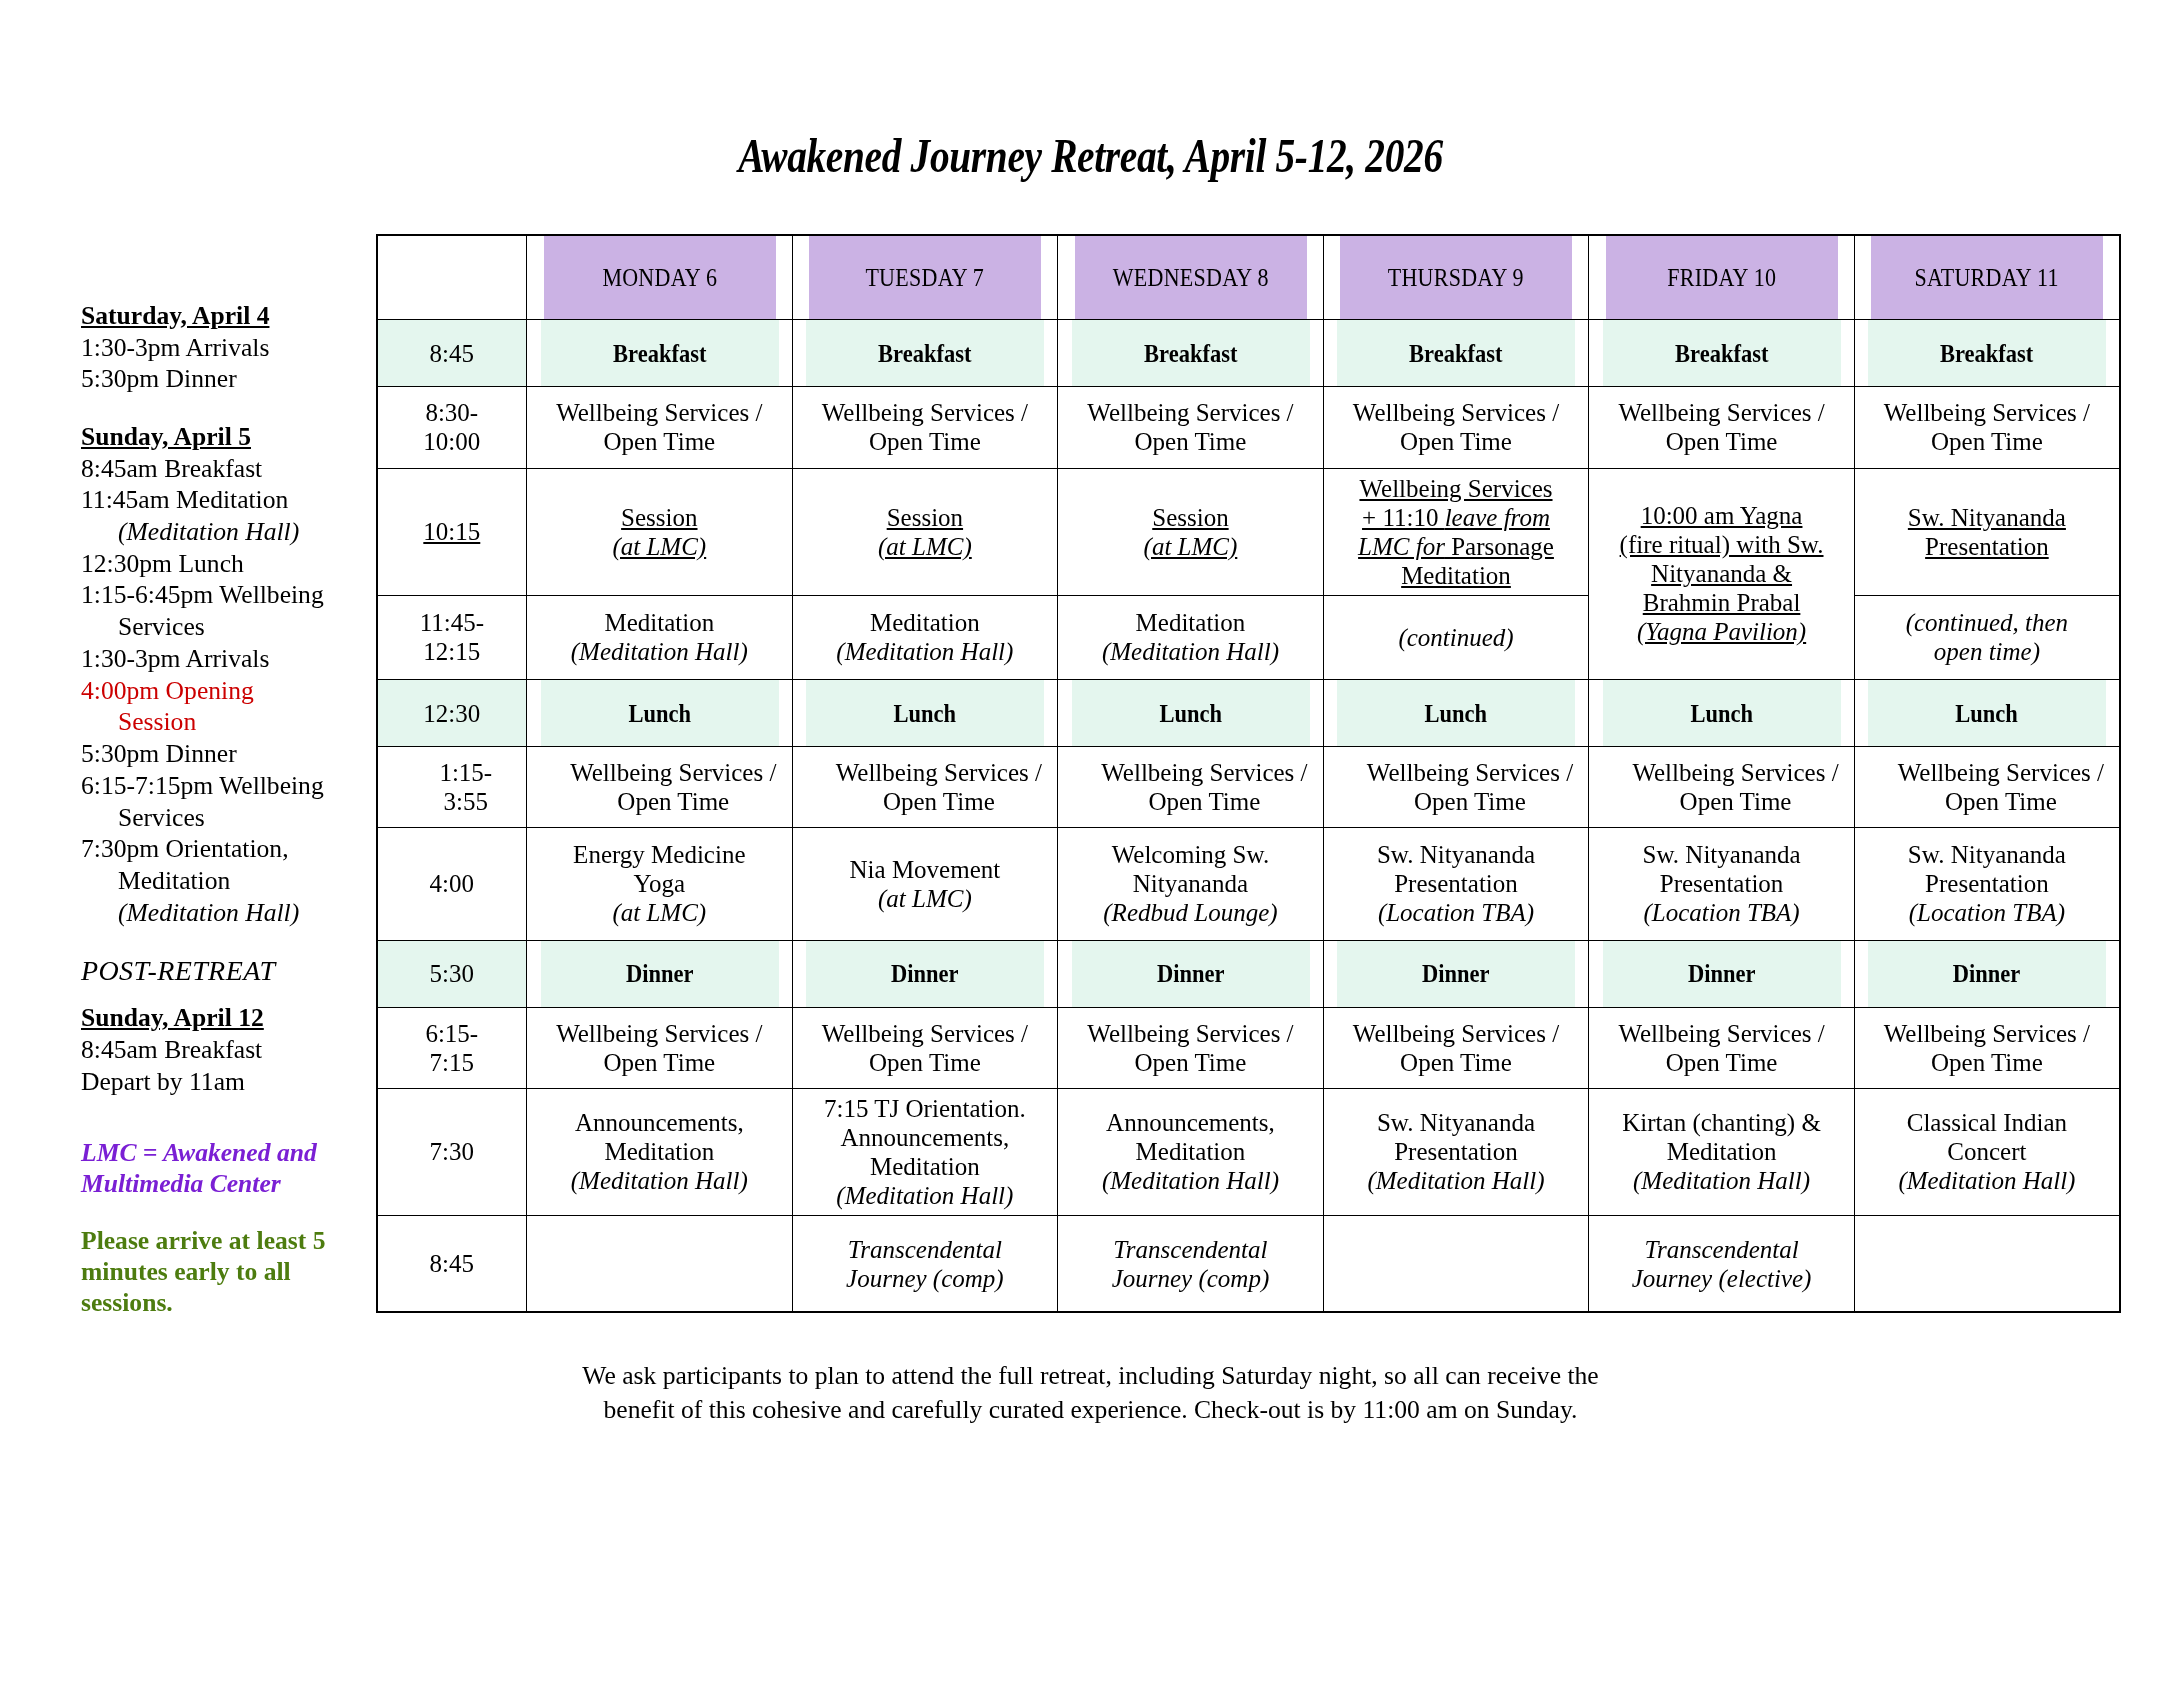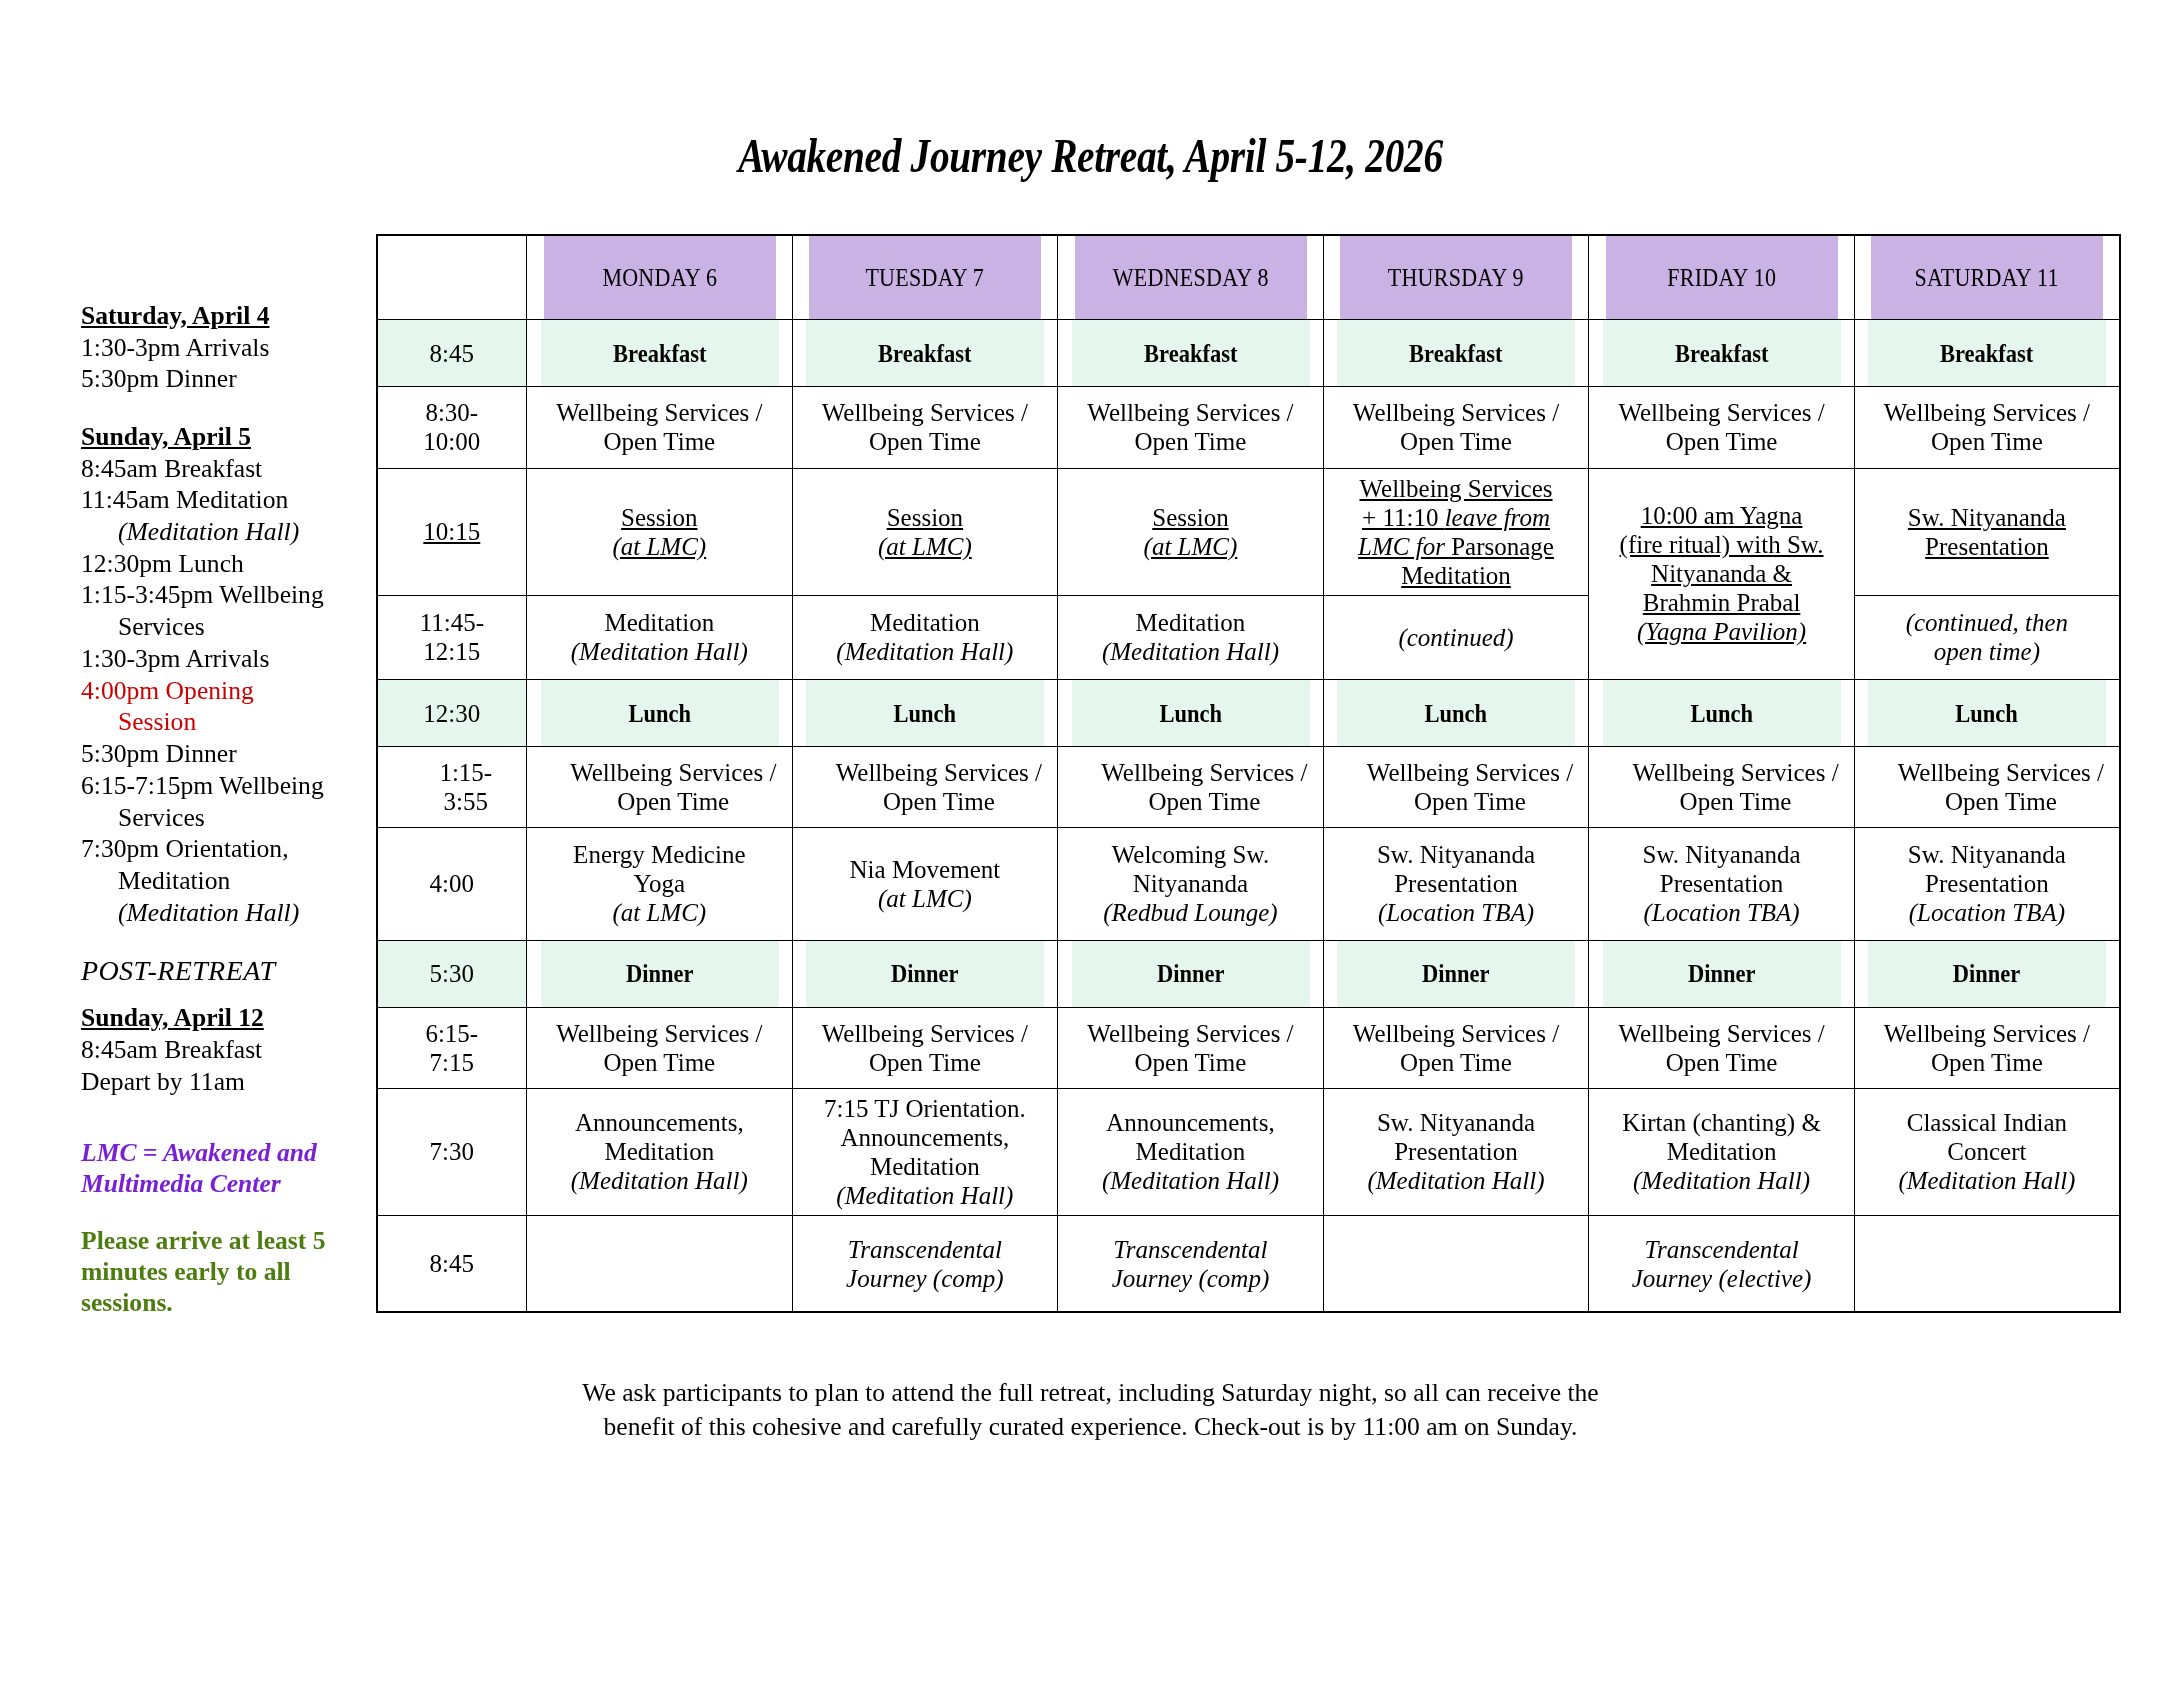--- a/index.html
+++ b/index.html
@@ -138,21 +138,21 @@
   tr.r-400 td  { height: 101px; }
   tr.r-615 td  { height: 70px; }
   tr.r-730 td  { height: 101px; }
   tr.r-845pm td { height: 85px; }
 
   
   .footer {
     text-align: center;
     font-size: 25.6px;
     line-height: 1.35;
-    margin-top: 57px;
+    margin-top: 40px;
     padding-left: 102px;
     padding-right: 102px;
   }
   .footer span { display: block; }
 </style>
 </head>
 <body>
 
 <h1 class="doc-title">Awakened Journey Retreat, April 5-12, 2026</h1>
 
@@ -167,21 +167,21 @@
     </div>
 
     <div class="sb-gap"></div>
 
     <div class="sb-block">
       <div class="sb-head">Sunday, April 5</div>
       <div class="sb-line">8:45am  Breakfast</div>
       <div class="sb-line">11:45am  Meditation</div>
       <div class="sb-line indent sb-ital">(Meditation Hall)</div>
       <div class="sb-line">12:30pm  Lunch</div>
-      <div class="sb-line">1:15-3:45pm Wellbeing</div>
+      <div class="sb-line">1:15-6:45pm Wellbeing</div>
       <div class="sb-line indent">Services</div>
       <div class="sb-line">1:30-3pm  Arrivals</div>
       <div class="sb-line sb-red">4:00pm  Opening</div>
       <div class="sb-line indent sb-red">Session</div>
       <div class="sb-line">5:30pm  Dinner</div>
       <div class="sb-line">6:15-7:15pm Wellbeing</div>
       <div class="sb-line indent">Services</div>
       <div class="sb-line">7:30pm  Orientation,</div>
       <div class="sb-line indent">Meditation</div>
       <div class="sb-line indent sb-ital">(Meditation Hall)</div>

